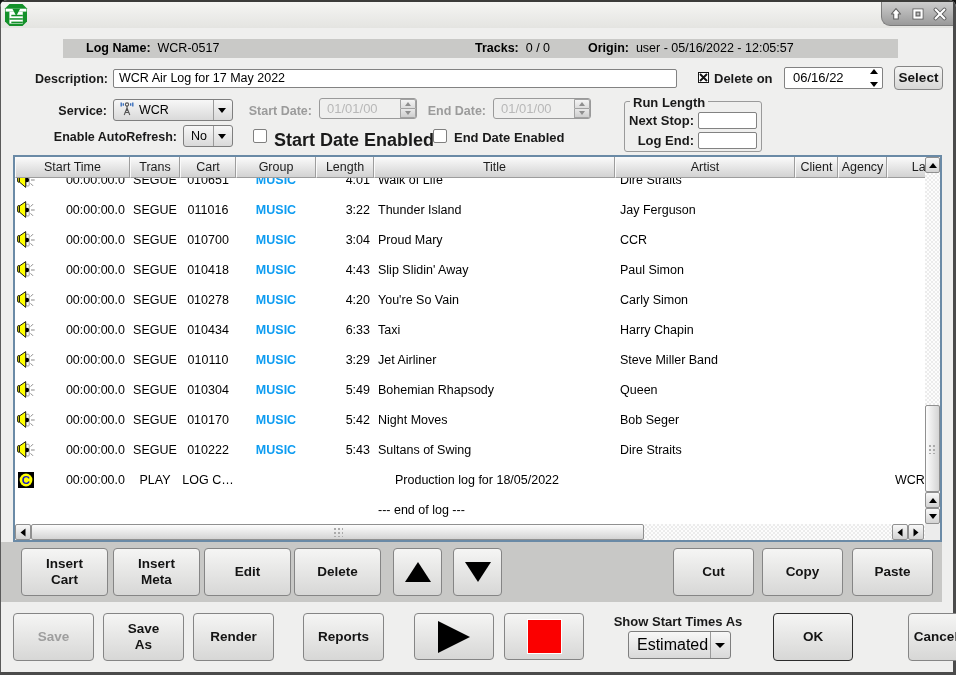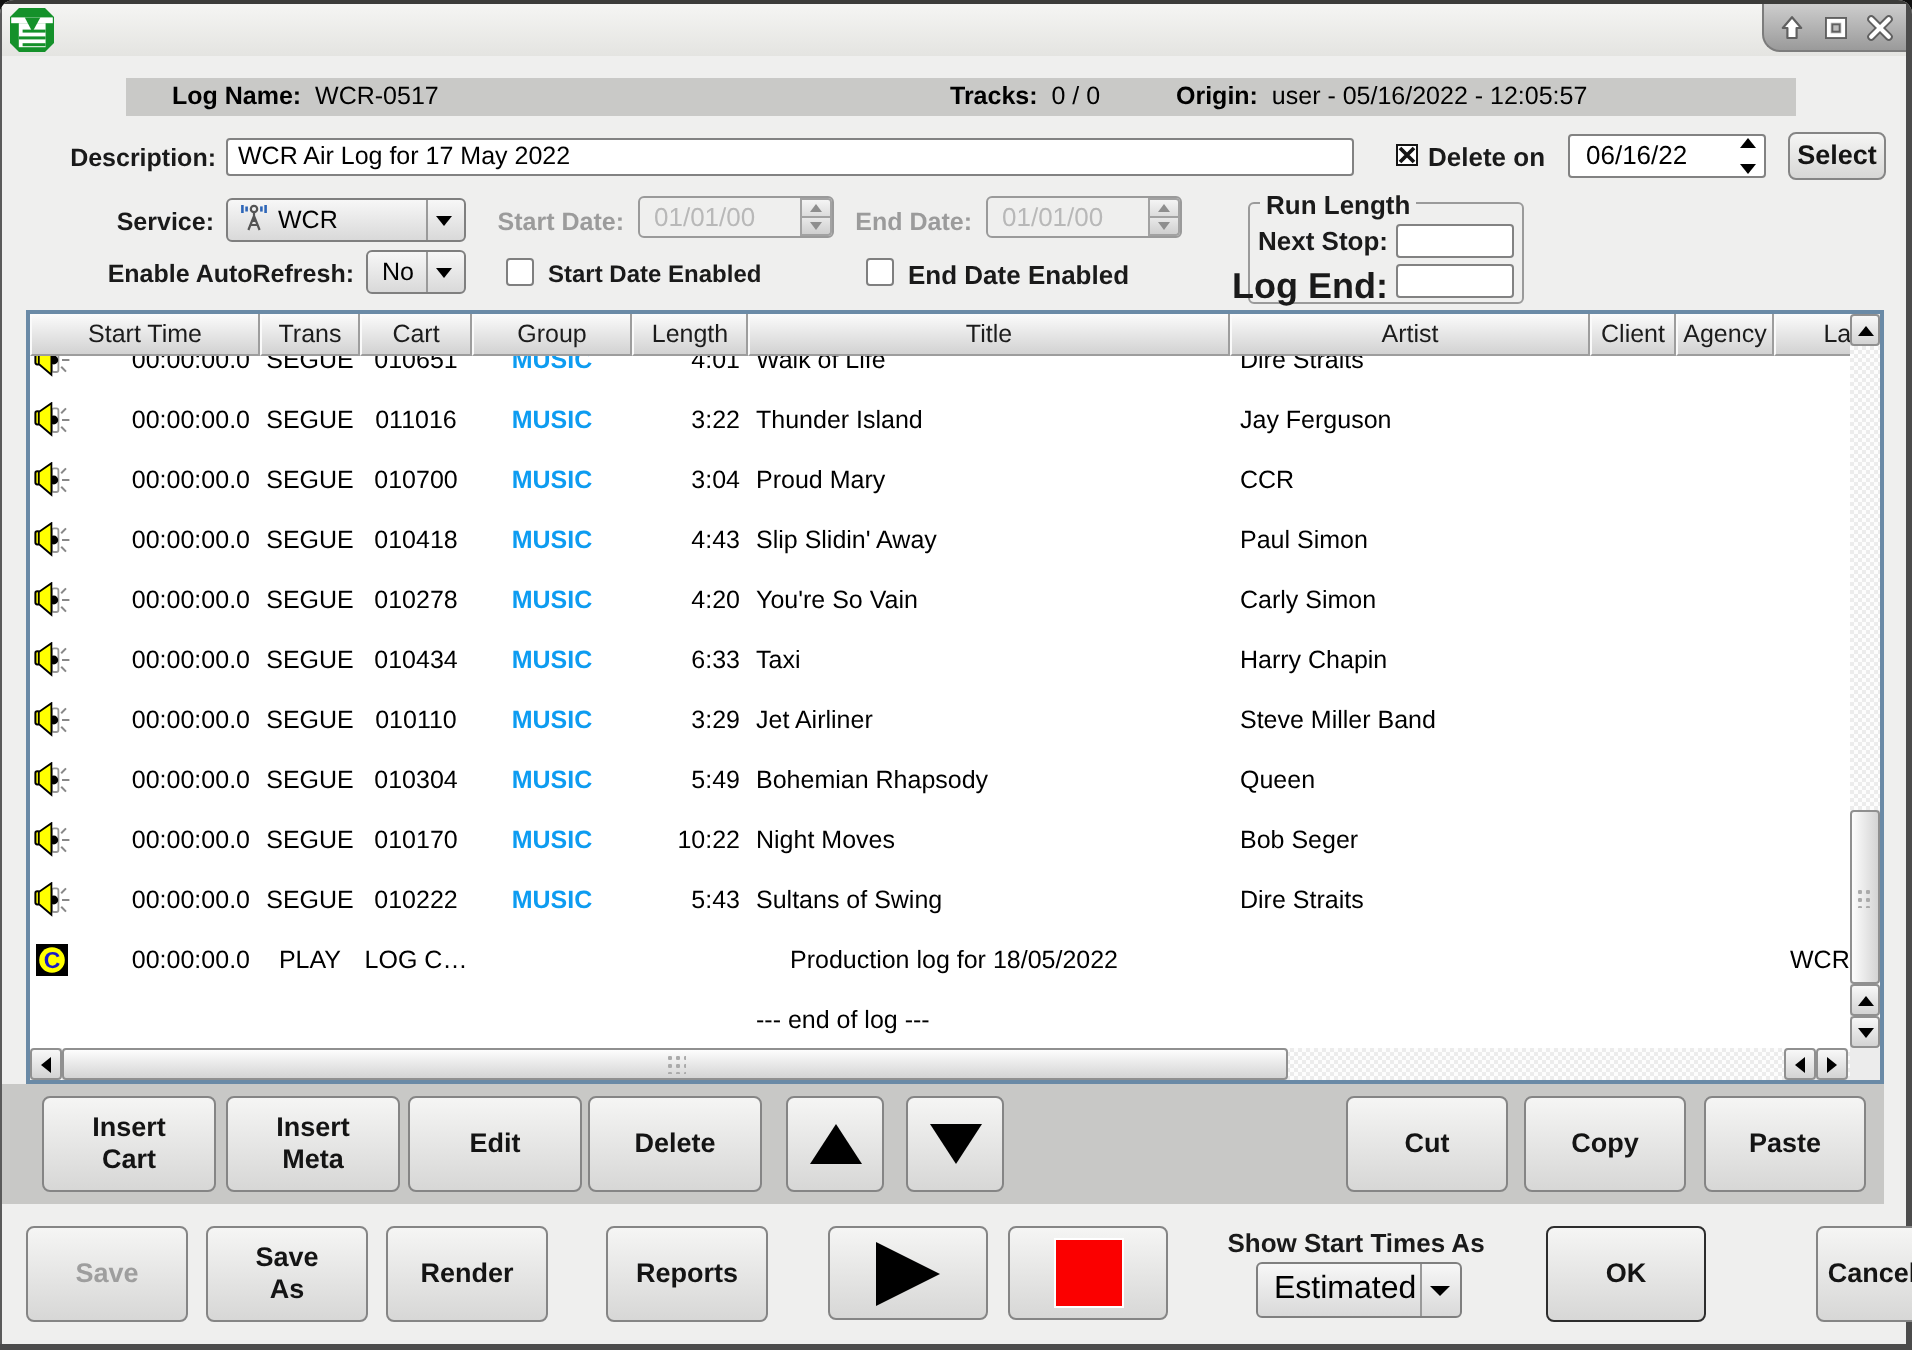--- a/index.html
+++ b/index.html
@@ -119,32 +119,32 @@
       </div>
     <div style="flex:1;background:linear-gradient(#e8e8e8,#cfcfcf);border:1px solid #a2a2a2;border-top:none;border-radius:0 0 2px 0;display:flex;align-items:center;justify-content:center">
         <div class="tri-d" style="border-left-width:3.5px;border-right-width:3.5px;border-top-width:4px;border-top-color:#8e8e8e"></div>
       </div>
   </div>
 
   <div class="abs" style="left:624px;top:101px;width:138px;height:51px;border:1px solid #9a9a9a;border-radius:3px"></div>
   <div class="lbl" style="left:630px;top:95px;background:#efefee;padding:0 3px;font-size:13px">Run Length</div>
   <div class="lbl" style="left:594px;top:113px;width:100px;text-align:right;font-size:13px">Next Stop:</div>
   <div class="input" style="left:698px;top:112px;width:59px;height:17px"></div>
-  <div class="lbl" style="left:594px;top:133px;width:100px;text-align:right;font-size:18px">Log End:</div>
+  <div class="lbl" style="left:594px;top:133px;width:100px;text-align:right;font-size:13px">Log End:</div>
   <div class="input" style="left:698px;top:132px;width:59px;height:17px"></div>
 
   <div class="lbl" style="left:20px;top:130px;width:157px;text-align:right">Enable AutoRefresh:</div>
   <div class="combo" style="left:183px;top:125px;width:50px;height:22px"></div>
   <div class="abs" style="left:191px;top:125px;height:22px;line-height:22px;font-size:12.5px">No</div>
   <div class="abs" style="left:213px;top:126px;width:1px;height:20px;background:#9a9a9a"></div>
   <div class="abs" style="left:218px;top:134px">
       <div class="tri-d" style="border-left-width:4.5px;border-right-width:4.5px;border-top-width:5px"></div>
     </div>
   <div class="input" style="left:253px;top:129px;width:14px;height:14px;border-color:#7f7f7f"></div>
-  <div class="lbl" style="left:274px;top:130px;font-size:12px">Start Date Enabled</div>
+  <div class="lbl" style="left:274px;top:130px;font-size:18px">Start Date Enabled</div>
   <div class="input" style="left:433px;top:129px;width:14px;height:14px;border-color:#7f7f7f"></div>
   <div class="lbl" style="left:454px;top:130px;font-size:13px">End Date Enabled</div>
 
   <div class="abs" id="table" style="left:13px;top:155px;width:929px;height:387px;border:2px solid #6a8aa6;background:#fff;overflow:hidden">
       <div class="abs" style="left:2px;top:14px"><svg width="20" height="18" viewBox="0 0 20 18">
           <rect x="9" y="3.2" width="3.2" height="11.8" rx="1" fill="#fff" stroke="#9a9a9a" stroke-width="0.9"></rect>
           <circle cx="9.9" cy="9" r="2.2" fill="#000"></circle>
           <rect x="0.7" y="4.6" width="2.2" height="6.6" rx="0.9" fill="#ffff00" stroke="#000" stroke-width="1"></rect>
           <polygon points="2.4,5 8.7,0.6 8.7,16.4 2.4,11" fill="#ffff00" stroke="#000" stroke-width="0.9"></polygon>
           <g stroke="#888" stroke-width="1" fill="none">
@@ -294,21 +294,21 @@
           <g stroke="#888" stroke-width="1" fill="none">
             <path d="M13.6 5.6 L16 3.2"></path>
             <path d="M14 9 L17.7 9"></path>
             <path d="M13.6 12.4 L16 14.8"></path>
           </g>
         </svg></div>
       <div class="cell" style="left:40px;top:255.5px;width:70px;text-align:right">00:00:00.0</div>
       <div class="cell" style="left:115px;top:255.5px;width:50px;text-align:center">SEGUE</div>
       <div class="cell" style="left:165px;top:255.5px;width:56px;text-align:center">010170</div>
       <div class="cell" style="left:221px;top:255.5px;width:80px;text-align:center"><span style="font-weight:bold;color:#0d9cf1">MUSIC</span></div>
-      <div class="cell" style="left:301px;top:255.5px;width:54px;text-align:right">10:22</div>
+      <div class="cell" style="left:301px;top:255.5px;width:54px;text-align:right">5:42</div>
       <div class="cell" style="left:363px;top:255.5px;width:235px;text-align:left">Night Moves</div>
       <div class="cell" style="left:605px;top:255.5px;width:175px;text-align:left">Bob Seger</div>
       <div class="abs" style="left:2px;top:284px"><svg width="20" height="18" viewBox="0 0 20 18">
           <rect x="9" y="3.2" width="3.2" height="11.8" rx="1" fill="#fff" stroke="#9a9a9a" stroke-width="0.9"></rect>
           <circle cx="9.9" cy="9" r="2.2" fill="#000"></circle>
           <rect x="0.7" y="4.6" width="2.2" height="6.6" rx="0.9" fill="#ffff00" stroke="#000" stroke-width="1"></rect>
           <polygon points="2.4,5 8.7,0.6 8.7,16.4 2.4,11" fill="#ffff00" stroke="#000" stroke-width="0.9"></polygon>
           <g stroke="#888" stroke-width="1" fill="none">
             <path d="M13.6 5.6 L16 3.2"></path>
             <path d="M14 9 L17.7 9"></path>

